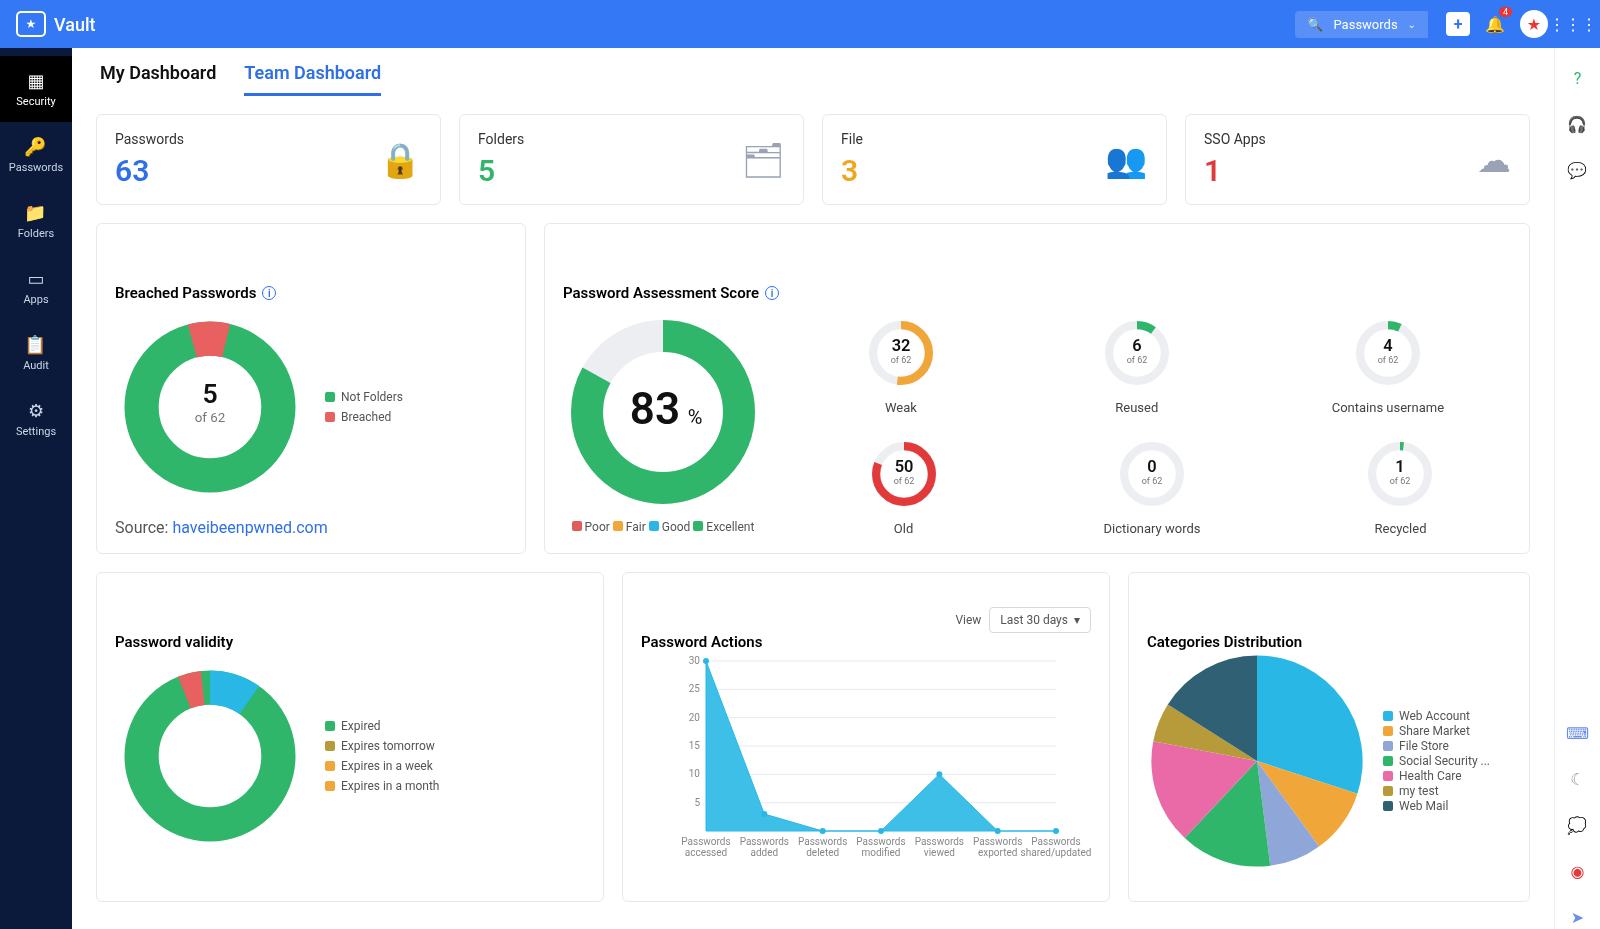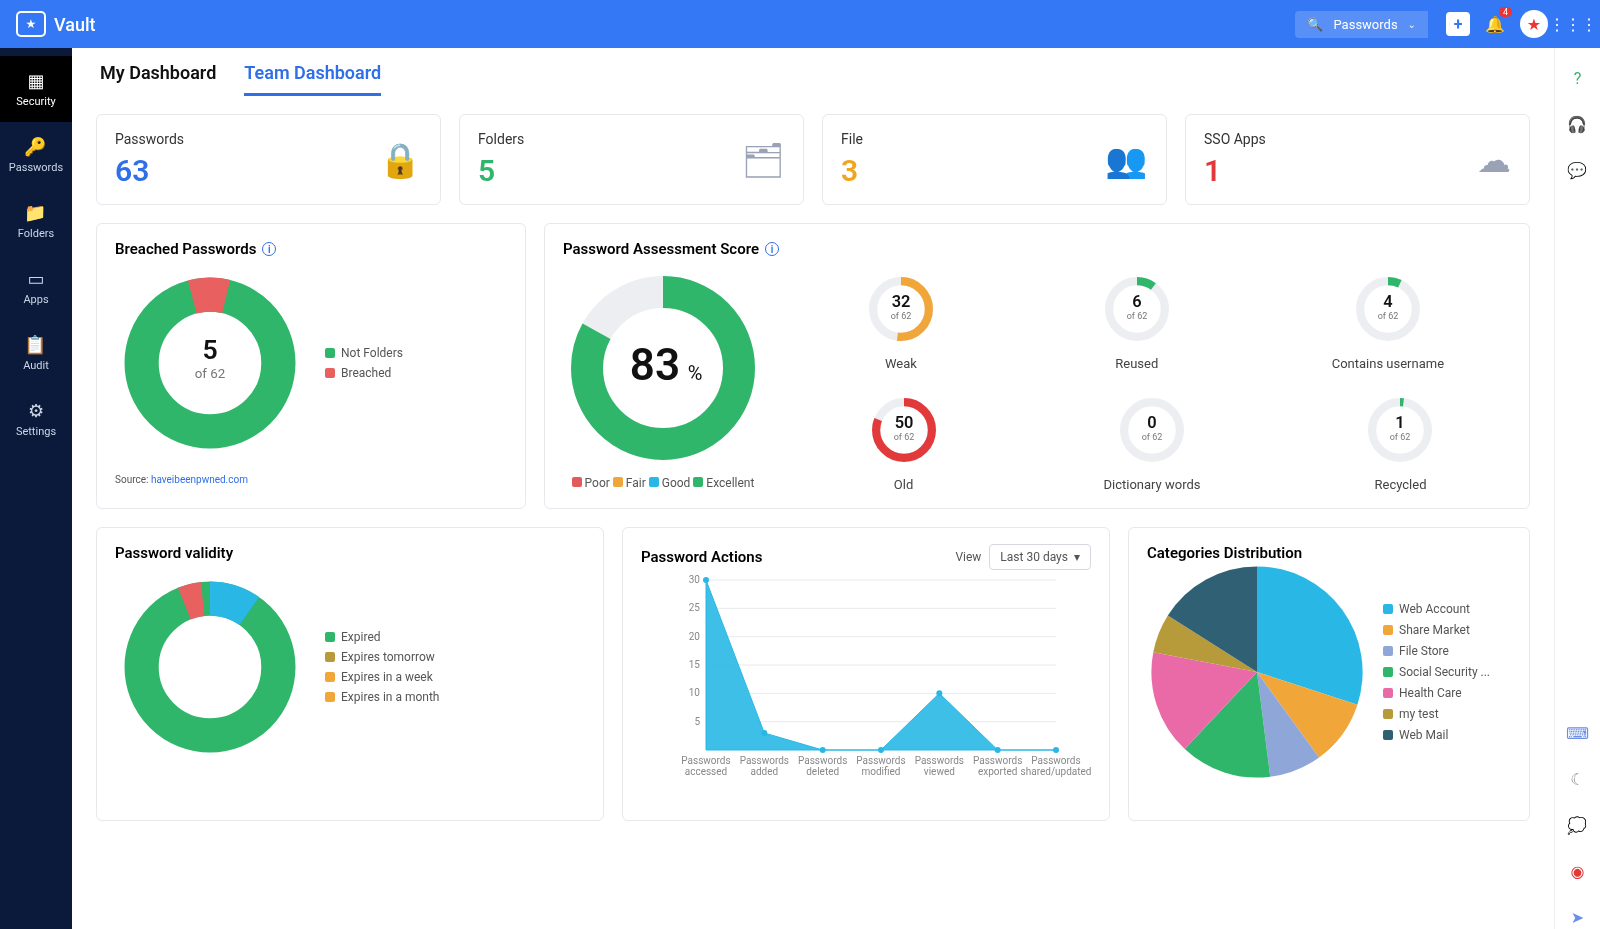--- a/index.html
+++ b/index.html
@@ -38,51 +38,51 @@
 
 .grid { padding: 18px 24px; display:flex; flex-direction:column; gap:18px;}
 .row { display:flex; gap:18px; }
 .card { background:#fff; border:1px solid #e6e8ec; border-radius:6px; padding:16px 18px; }
 
 .stats .card{ flex:1; display:flex; justify-content:space-between; align-items:center; min-height:90px;}
 .stats .stat-label{ font-size:14px; color:#333;}
 .stats .stat-value{ font-size:30px; font-weight:600; margin-top:6px;}
 .stats .stat-icon{ font-size:34px; color:#9aa3b5;}
 
-.card h3{ font-size:15px; font-weight:600; display:flex; align-items:center; gap:6px;}
+.card h3{ font-size:15px; font-weight:600; display:flex; align-items:center; gap:6px;margin-top:44px;}
 .info-icon{ display:inline-flex; width:14px; height:14px; border:1.3px solid #2f6fe8; color:#2f6fe8; border-radius:50%; align-items:center; justify-content:center; font-size:10px;}
 .legend { font-size:12px; color:#555; display:flex; flex-direction:column; gap:6px;}
 .legend-row{display:flex; align-items:center; gap:6px;}
 .legend-h { display:flex; gap:3px; justify-content:space-between; font-size:12px; color:#555; margin-top:8px;}
 .sw{width:10px;height:10px; display:inline-block; border-radius:2px;}
 
 .donut-wrap{ display:flex; align-items:center; gap:20px; padding:10px 0;}
 .donut{ width:190px; height:190px; }
 .donut-center{ font-size:24px; font-weight:600; fill:#111;}
 
 .mini-row{ display:flex; gap:20px; justify-content:space-around;}
 .mini { display:flex; flex-direction:column; align-items:center; gap:6px; }
 .mini svg{ width:82px; height:82px;}
 .mini .mv{font-size:20px; font-weight:600; fill:#111;}
 .mini .ms{font-size:11px; fill:#777;}
 .mini .ml{ font-size:13px; color:#444;}
 
-.source{ font-size:10px; color:#555; margin-top:6px;}
+.source{ font-size:16px; color:#555; margin-top:6px;}
 .source a{ color:#2f6fe8; text-decoration:none;}
 
 .actions-head{ display:flex; align-items:center; justify-content:space-between;}
 .view-wrap{ display:flex; align-items:center; gap:8px; font-size:12px; color:#555;}
 .view-dd{ border:1px solid #d5d8df; border-radius:4px; padding:5px 10px; font-size:12px; cursor:pointer; display:flex; gap:6px; align-items:center;}
 
 .axis-text{ font-size:10px; fill:#888;}
 .grid-line{ stroke:#e8eaef; stroke-width:1;}
 .area{ fill:#29b8e6; stroke:#29b8e6; stroke-width:1; fill-opacity:.9;}
 
 .pie-wrap{ display:flex; align-items:center; gap:16px;}
-.pie-legend{ font-size:12px; color:#555; display:flex; flex-direction:column; gap:7px;}
+.pie-legend{ font-size:12px; color:#555; display:flex; flex-direction:column; gap:1px;}
 </style>
 </head>
 <body>
 
 <div class="topbar">
   <div class="brand">
     <span class="brand-icon"></span>
     <span>Vault</span>
   </div>
   <div class="spacer"></div>

